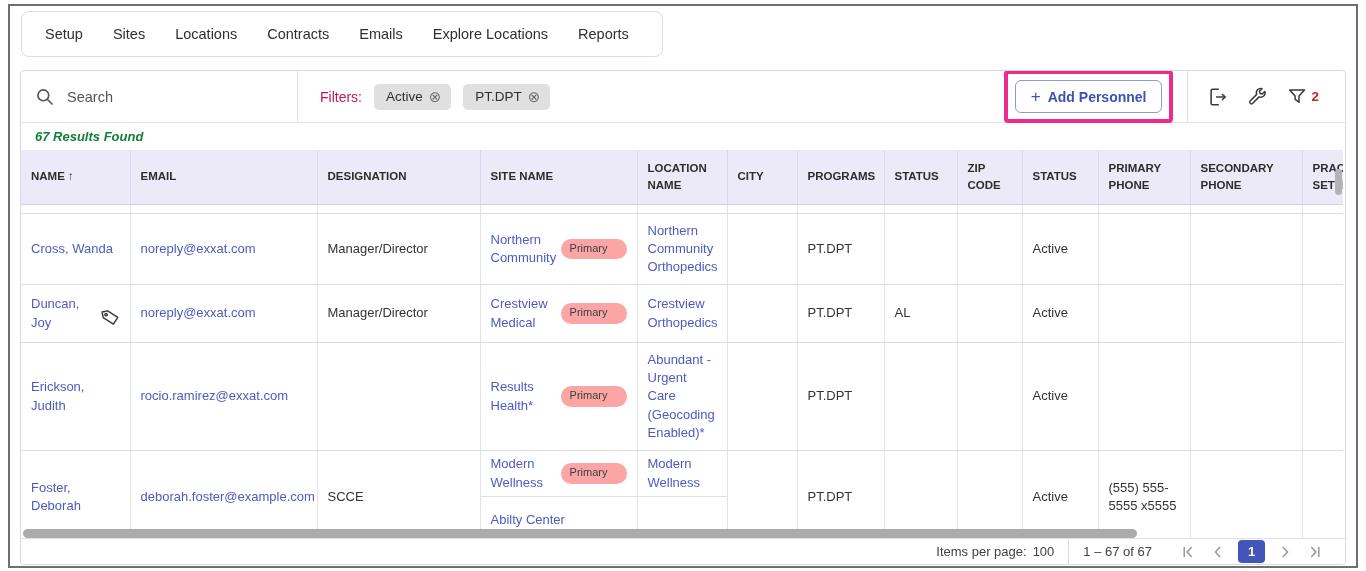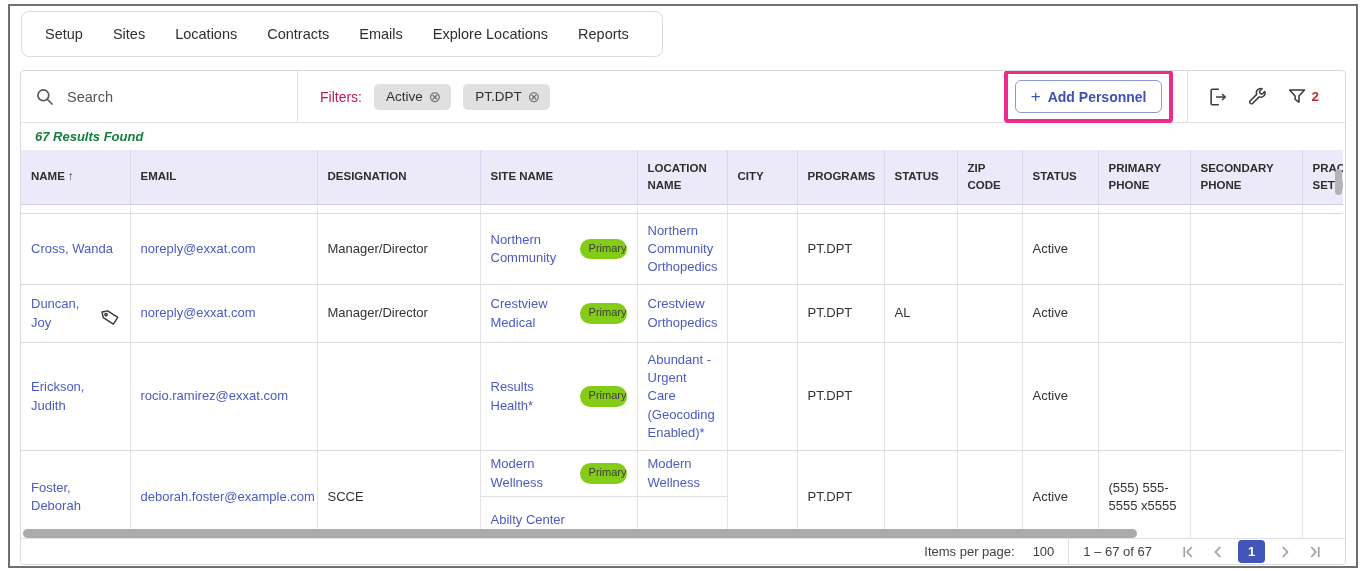--- a/index.html
+++ b/index.html
@@ -74,21 +74,21 @@
     border-right:1px solid #dbd8ee; border-bottom:1px solid #d2cfe8; overflow:hidden;
     cursor:pointer;
   }
   td { font-size:13px; color:#333; padding:8px 10px; line-height:1.4; overflow:hidden; }
   tr.sliver td { padding:0; height:9px; }
   tr.sliver2 td { padding:0; height:13px; border-bottom:none; }
   .link { color:#4c5bc0; text-decoration:none; cursor:pointer; }
   .site-entry { display:flex; align-items:center; gap:6px; }
   .site-entry .link { flex:1; min-width:0; }
   .badge {
-    background:#84cc16; border-radius:11px; padding:2px 0 3px 9px; font-size:11px;
+    background:#fca5a5; border-radius:11px; padding:2px 19px 3px 9px; font-size:11px;
     color:#3d3d3d; white-space:nowrap; flex-shrink:0;
   }
   td.p0 { padding:0; vertical-align:top; }
   .subrow { height:46px; display:flex; align-items:center; padding:0 10px; gap:6px; }
   .subrow-border { border-bottom:1px solid #e0e0e0; }
   .name-cell { display:flex; align-items:flex-end; gap:8px; }
   .tag-icon { flex-shrink:0; color:#3a3a3a; }
 
   
   .hscroll-thumb {
@@ -108,21 +108,21 @@
     font-size:13px; color:#424242; padding-right:20px; gap:14px;
   }
   .footer .fsep { width:1px; height:100%; background:#e0e0e0; }
   .pager { display:flex; align-items:center; gap:10px; margin-left:12px; }
   .pg-btn { display:flex; align-items:center; color:#9e9e9e; cursor:pointer; }
   .page-box {
     width:27px; height:23px; background:#4355b9; color:#fff; border-radius:4px;
     display:flex; align-items:center; justify-content:center; font-size:13px; font-weight:bold;
     cursor:pointer;
   }
-  .ipp { display:flex; gap:18px; align-items:center; }
+  .ipp { display:flex; gap:6px; align-items:center; }
 </style>
 </head>
 <body>
 
 <div class="frame"></div>
 
 <div class="tabbar">
   <div class="tab">Setup</div>
   <div class="tab">Sites</div>
   <div class="tab">Locations</div>

